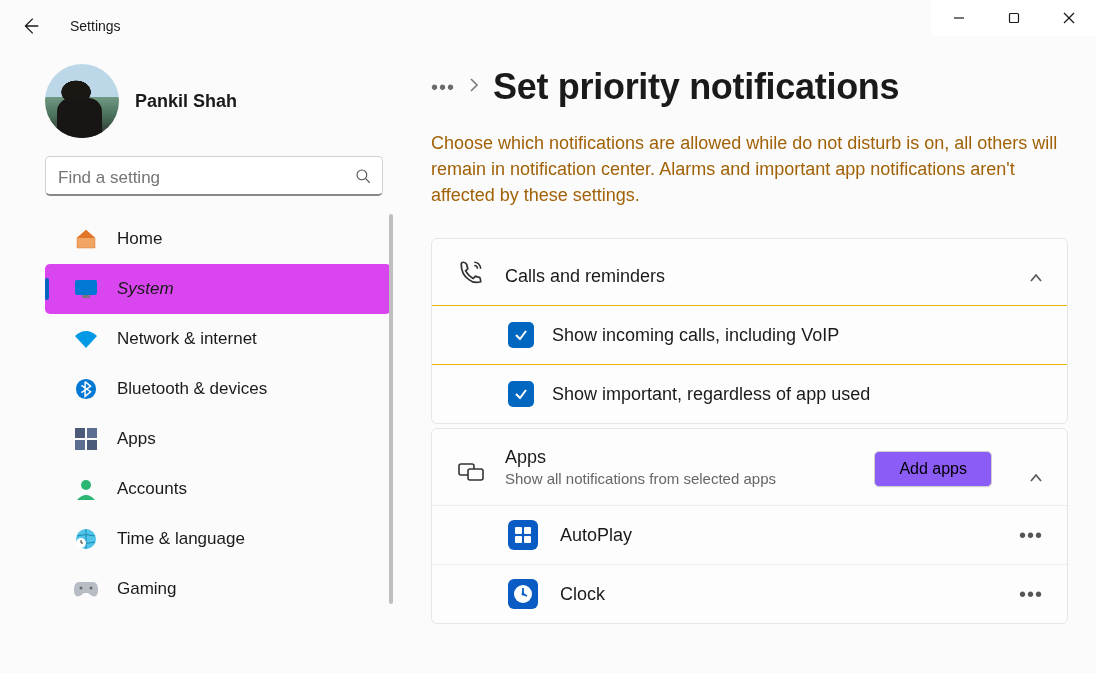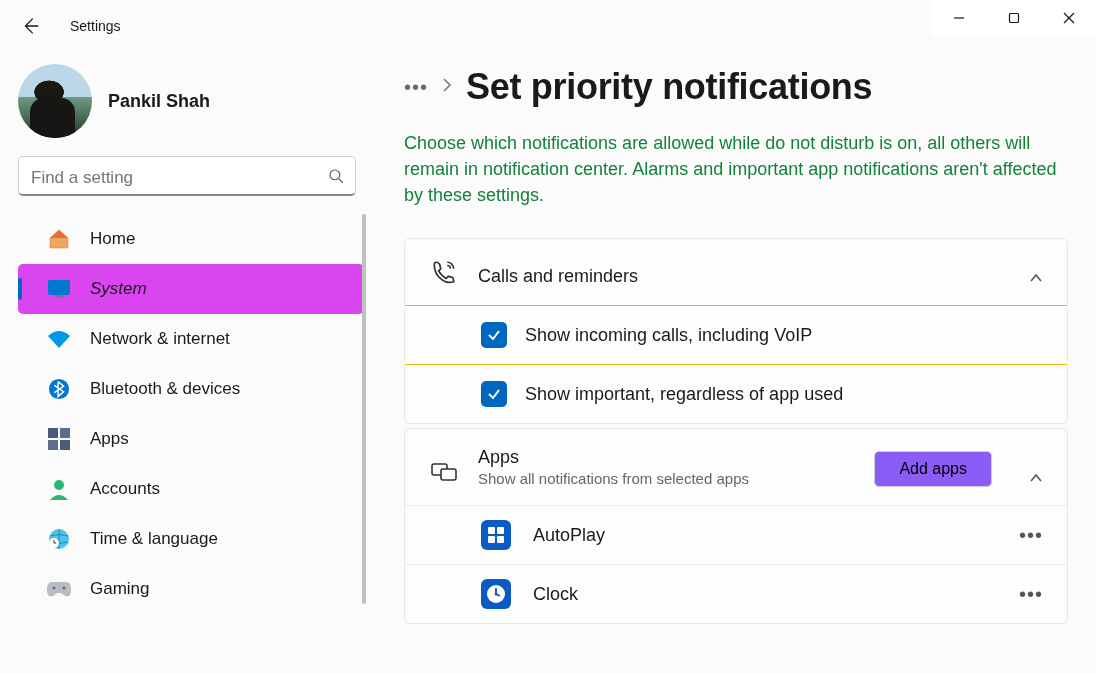--- a/index.html
+++ b/index.html
@@ -5,21 +5,21 @@
     * { margin: 0; padding: 0; box-sizing: border-box; font-family: 'Segoe UI', 'Segoe UI Variable', sans-serif; }
     body { width: 1096px; height: 673px; background: #fbfbfb; position: relative; overflow: hidden; color: #1a1a1a; }
 
     
     .titlebar { height: 52px; display: flex; align-items: center; padding: 0 12px; }
     .back-btn { width: 24px; height: 24px; display: flex; align-items: center; justify-content: center; margin-left: 6px; }
     .app-title { margin-left: 28px; font-size: 14px; }
     .window-controls { position: absolute; top: 0; right: 0; display: flex; height: 36px; background: #fff; }
     .win-btn { width: 55px; display: flex; align-items: center; justify-content: center; }
 
-    .content-wrap { display: flex; height: calc(100% - 52px); }
+    .content-wrap { display: flex; height: calc(100% - 52px); margin-left: 27px; }
 
     
     .sidebar { width: 374px; position: relative; }
     .profile { display: flex; align-items: center; padding: 12px 18px 18px 18px; gap: 16px; }
     .avatar { width: 74px; height: 74px; border-radius: 50%; background: radial-gradient(ellipse 70% 55% at 42% 38%, #1a1812 0%, #1a1812 28%, transparent 29%), linear-gradient(to bottom, #bcd8e8 0%, #bcd8e8 44%, #6f9882 45%, #4a705a 70%, #2b2a28 100%); position: relative; overflow: hidden; }
     .avatar::before { content:""; position:absolute; left:12px; bottom:0; width:45px; height:40px; background:#171615; border-radius:14px 14px 0 0; }
     .username { font-size: 18px; font-weight: 600; }
 
     
     .search-wrap { padding: 0 18px 18px 18px; }
@@ -33,21 +33,21 @@
     .nav-item.active { background: #d946ef; font-style: italic; }
     .nav-item.active::before { content: ""; position: absolute; left: 0; top: 14px; bottom: 14px; width: 4px; background: #0067c0; border-radius: 2px; }
     .nav-icon { width: 26px; height: 26px; display: inline-flex; align-items: center; justify-content: center; }
 
     
     .main { flex: 1; padding: 14px 28px 0 30px; overflow: hidden; }
     .breadcrumb { display: flex; align-items: center; gap: 14px; }
     .bc-dots { color: #6b6b6b; letter-spacing: 1px; font-size: 20px; }
     .bc-chevron { color: #7b7b7b; }
     .page-title { font-size: 36px; font-weight: 600; letter-spacing: -0.3px; }
-    .page-desc { margin-top: 22px; font-size: 18px; line-height: 1.45; color: #15803d; max-width: 660px; }
+    .page-desc { margin-top: 22px; font-size: 18px; line-height: 1.45; color: #a16207; max-width: 660px; }
 
     .card-group { margin-top: 30px; }
     .card { background: #fdfdfd; border: 1px solid #e6e6e6; border-radius: 6px; overflow: hidden; }
     .card + .card { margin-top: 4px; }
     .section-head { display: flex; align-items: flex-end; padding: 18px 24px; gap: 19px; }
     .section-icon { width: 30px; height: 30px; display:flex;align-items:center;justify-content:center; color:#444; }
     .section-title-block { flex: 1; }
     .section-title { font-size: 18px; }
     .section-sub { font-size: 15px; color: #666; margin-top: 2px; }
     .chev-up { color: #666; }

